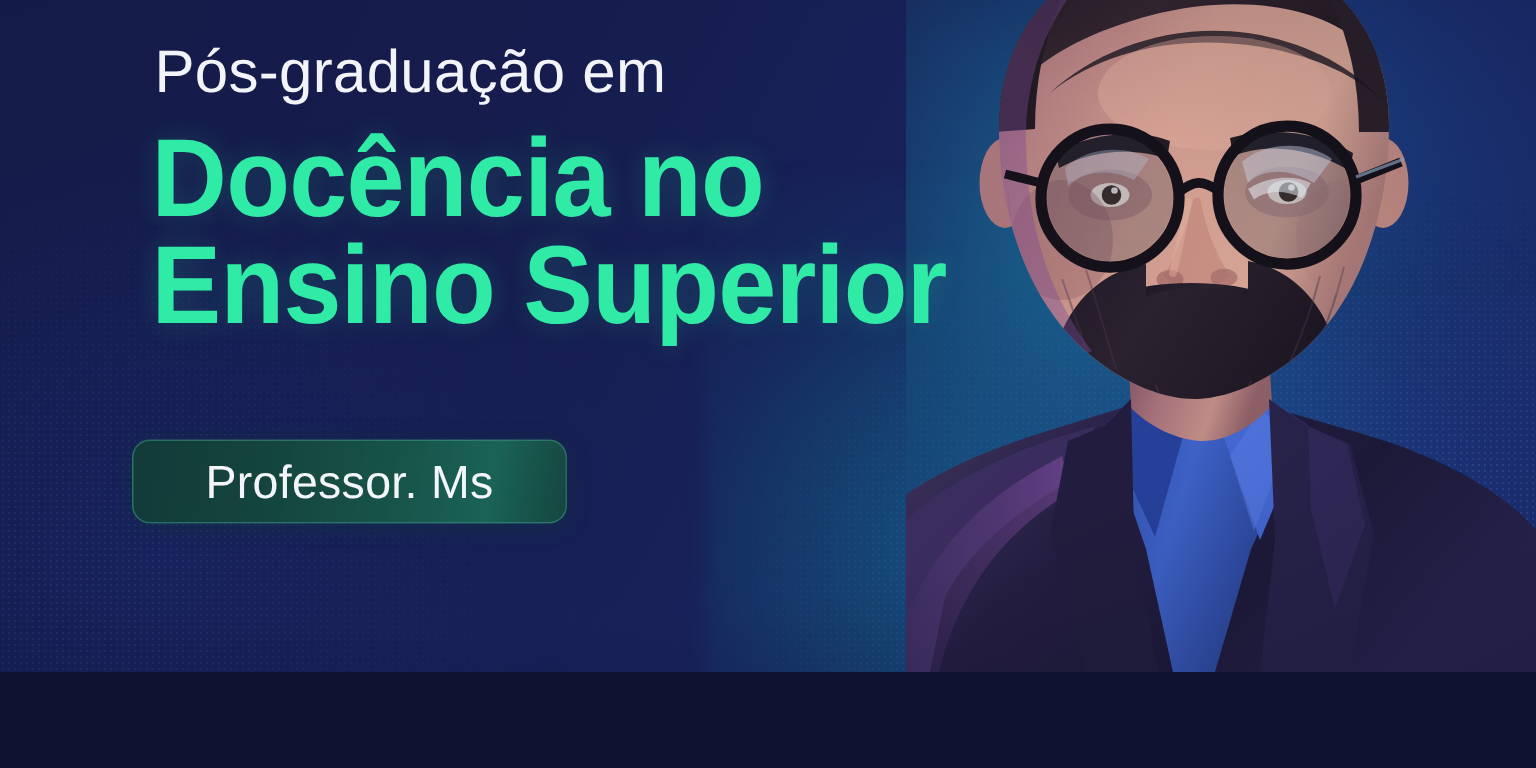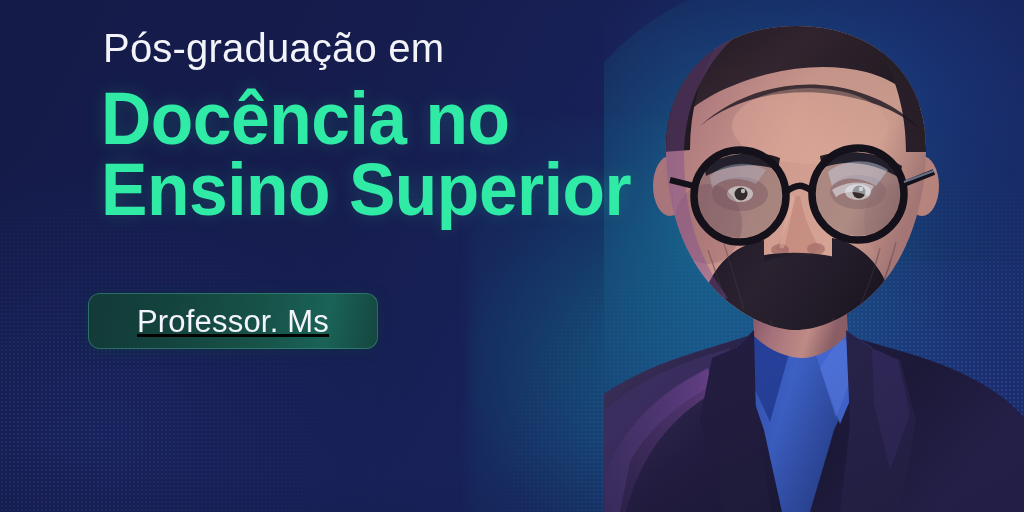--- a/index.html
+++ b/index.html
@@ -6,21 +6,21 @@
   * { margin:0; padding:0; box-sizing:border-box; }
   html,body { background:#0d1330; }
   body {
     font-family:"Liberation Sans", sans-serif;
     -webkit-font-smoothing:antialiased;
   }
 
   #banner {
     position:relative;
     width:1024px;
-    height:512px;
+    height:448px;
     overflow:hidden;
     background:#737373;
   }
 
   
   .bg-base {
     position:absolute; inset:0;
     background:
       linear-gradient(118deg,
         #141B48 0%,
@@ -147,21 +147,20 @@
        #123A38 0%,
        #14443E 30%,
        #175349 60%,
        #1A6257 82%,
        #15463F 100%);
     border:1px solid rgba(64,150,132,0.55);
     display:flex;
     align-items:center;
     justify-content:center;
     box-shadow:0 2px 14px rgba(12,60,54,0.45);
-    text-decoration:underline;
   }
   .badge-label {
     font-size:31px;
     font-weight:400;
     color:#F3F5FA;
     letter-spacing:0.2px;
     line-height:1;
     white-space:nowrap;
   }
 

